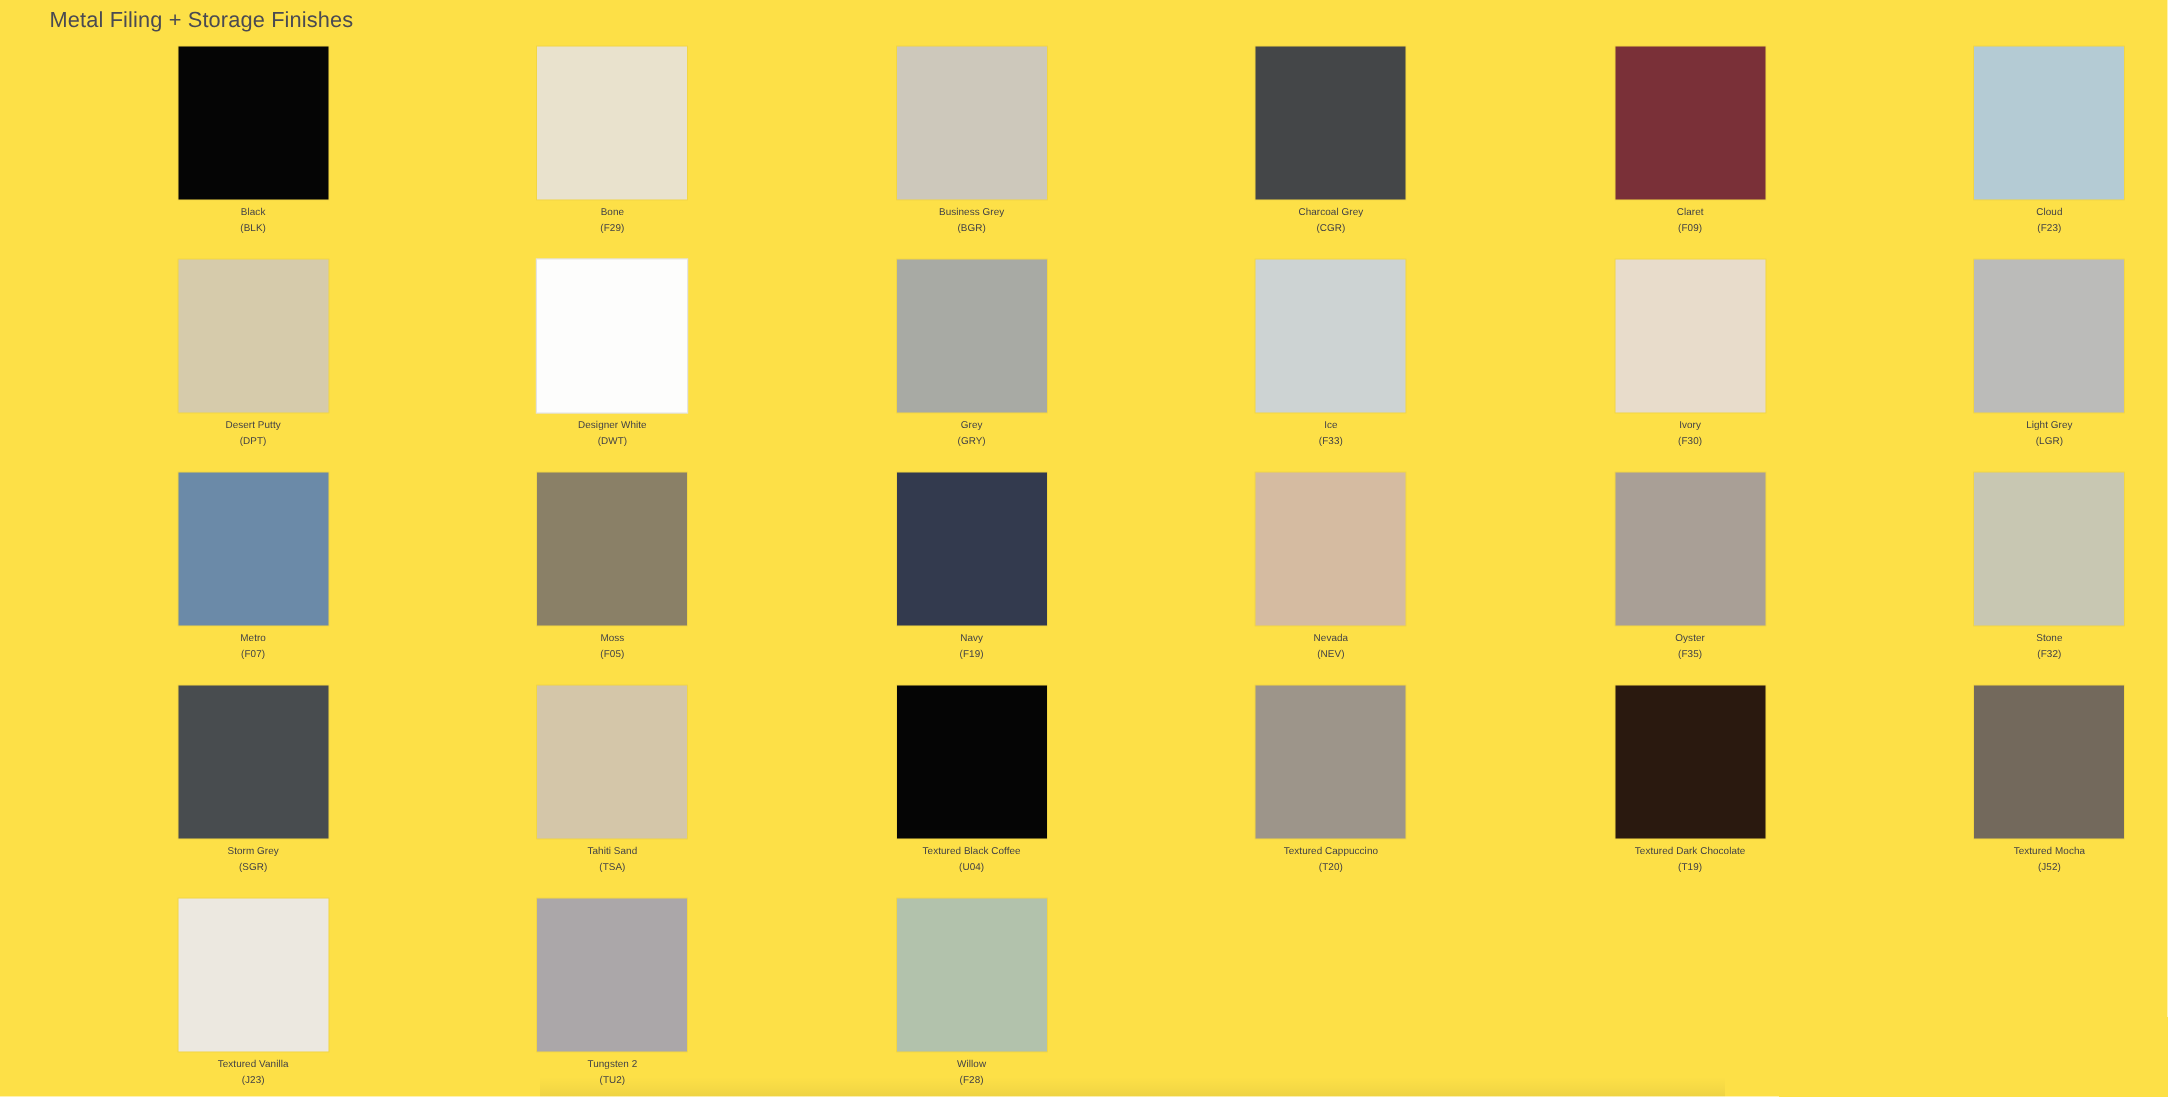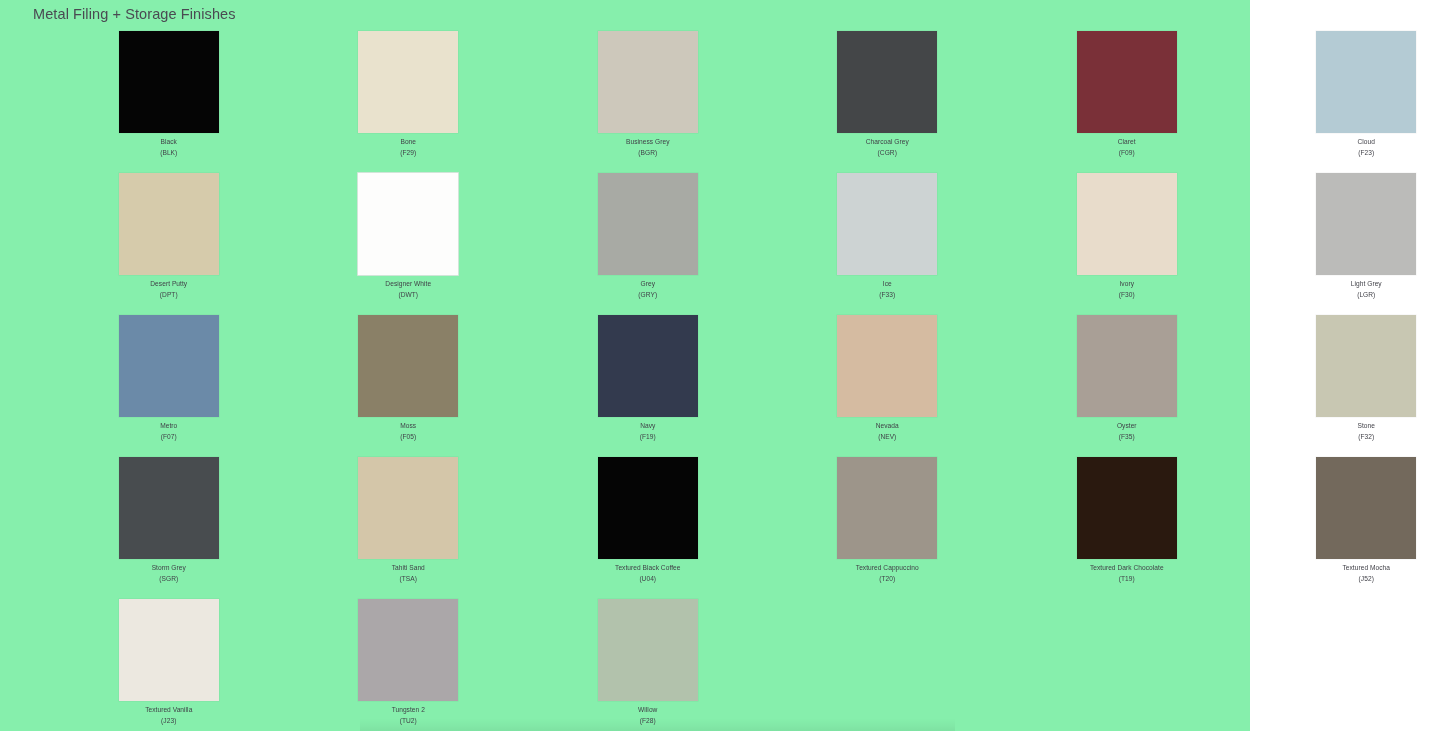--- a/index.html
+++ b/index.html
@@ -13,23 +13,23 @@
     width: 1445px;
     height: 731px;
     font-family: "Liberation Sans", sans-serif;
     color: #3d3d3d;
     overflow: hidden;
     position: relative;
   }
 
   .page {
     position: relative;
-    width: 1250px;
+    width: 1445px;
     height: 731px;
-    background: #86efac;
+    background: #fde047;
     padding: 11px;
   }
 
   .page-title {
     position: absolute;
     left: 33px;
     top: 4px;
     font-size: 14.5px;
     font-weight: 400;
     color: #4a4a52;

